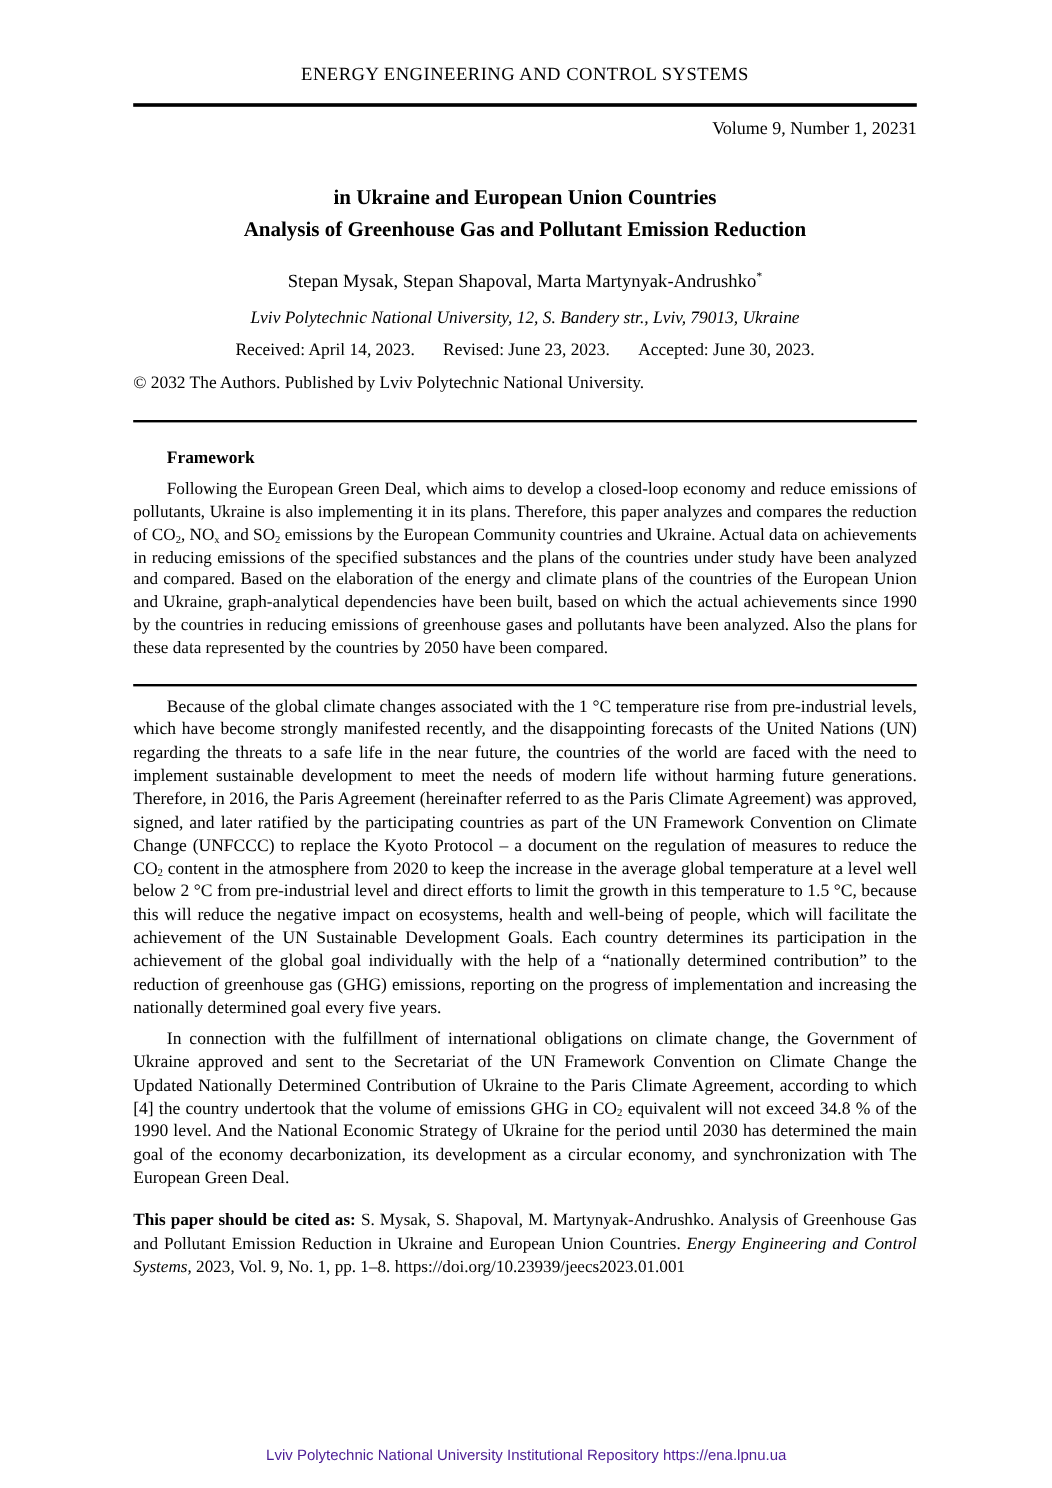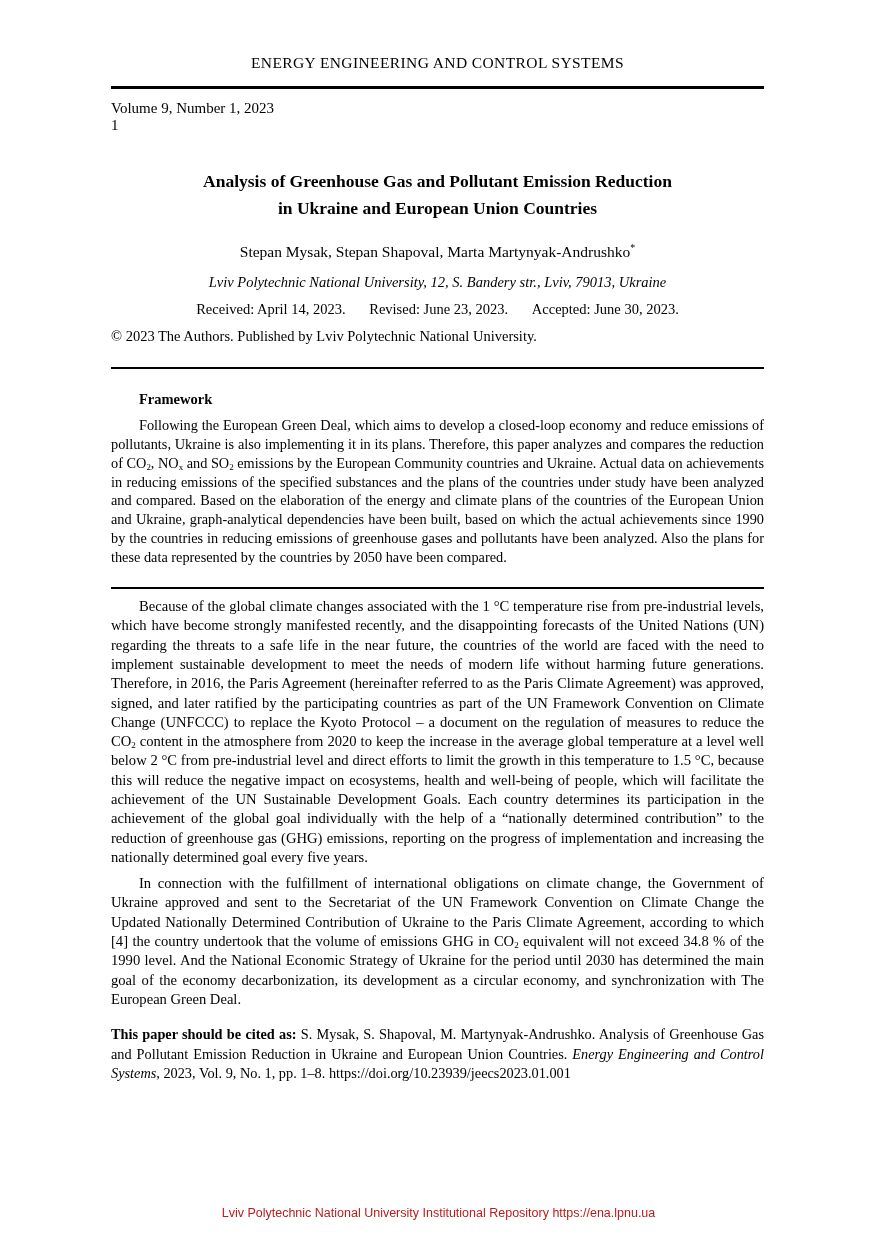--- a/index.html
+++ b/index.html
@@ -23,21 +23,20 @@
   .rule-thick {
     height: 2.5px;
     background: #000;
     margin-top: 14px;
   }
   .vol-row {
     display: flex;
     justify-content: flex-end;
     font-size: 15px;
     margin-top: 11px;
-    flex-direction: column;
   }
   .title {
     margin: 34px 0 0 0;
     font-size: 17.5px;
     font-weight: bold;
     text-align: center;
     line-height: 27px;
   }
   .title .tline { display: block; }
   .authors {
@@ -123,53 +122,53 @@
     text-indent: 0;
   }
   .repo-footer {
     position: absolute;
     left: 0;
     right: 0;
     bottom: 36px;
     text-align: center;
     font-family: "Liberation Sans", "DejaVu Sans", sans-serif;
     font-size: 12.5px;
-    color: #b91c1c;
+    color: #4c1d95;
   }
 </style>
 </head>
 <body>
 
 <div class="page">
 
   <header>
     <div class="journal-name">ENERGY ENGINEERING AND CONTROL SYSTEMS</div>
     <div class="rule-thick"></div>
     <div class="vol-row">
       <span>Volume 9, Number 1, 2023</span>
       <span>1</span>
     </div>
   </header>
 
   <h1 class="title">
+    <span class="tline">in Ukraine and European Union Countries</span>
     <span class="tline">Analysis of Greenhouse Gas and Pollutant Emission Reduction</span>
-    <span class="tline">in Ukraine and European Union Countries</span>
   </h1>
 
   <div class="authors"><span>Stepan Mysak, Stepan Shapoval, Marta Martynyak-Andrushko</span><sup>*</sup></div>
 
   <div class="affiliation">Lviv Polytechnic National University, 12, S. Bandery str., Lviv, 79013, Ukraine</div>
 
   <div class="dates">
     <span>Received: April 14, 2023.</span>
     <span>Revised: June 23, 2023.</span>
     <span>Accepted: June 30, 2023.</span>
   </div>
 
-  <div class="copyright">© 2023 The Authors. Published by Lviv Polytechnic National University.</div>
+  <div class="copyright">© 2032 The Authors. Published by Lviv Polytechnic National University.</div>
 
   <div class="rule-thick rule-2"></div>
 
   <section>
     <div class="abstract-heading">Framework</div>
     <p class="body-par"><span>Following the European Green Deal, which aims to develop a closed-loop economy and reduce emissions of pollutants, Ukraine is also implementing it in its plans. Therefore, this paper analyzes and compares the reduction of CO</span><sub>2</sub><span>, NO</span><sub>x</sub><span> and SO</span><sub>2</sub><span> emissions by the European Community countries and Ukraine. Actual data on achievements in reducing emissions of the specified substances and the plans of the countries under study have been analyzed and compared. Based on the elaboration of the energy and climate plans of the countries of the European Union and Ukraine, graph-analytical dependencies have been built, based on which the actual achievements since 1990 by the countries in reducing emissions of greenhouse gases and pollutants have been analyzed. Also the plans for these data represented by the countries by 2050 have been compared.</span></p>
   </section>
 
   <div class="rule-thick rule-3"></div>
 

